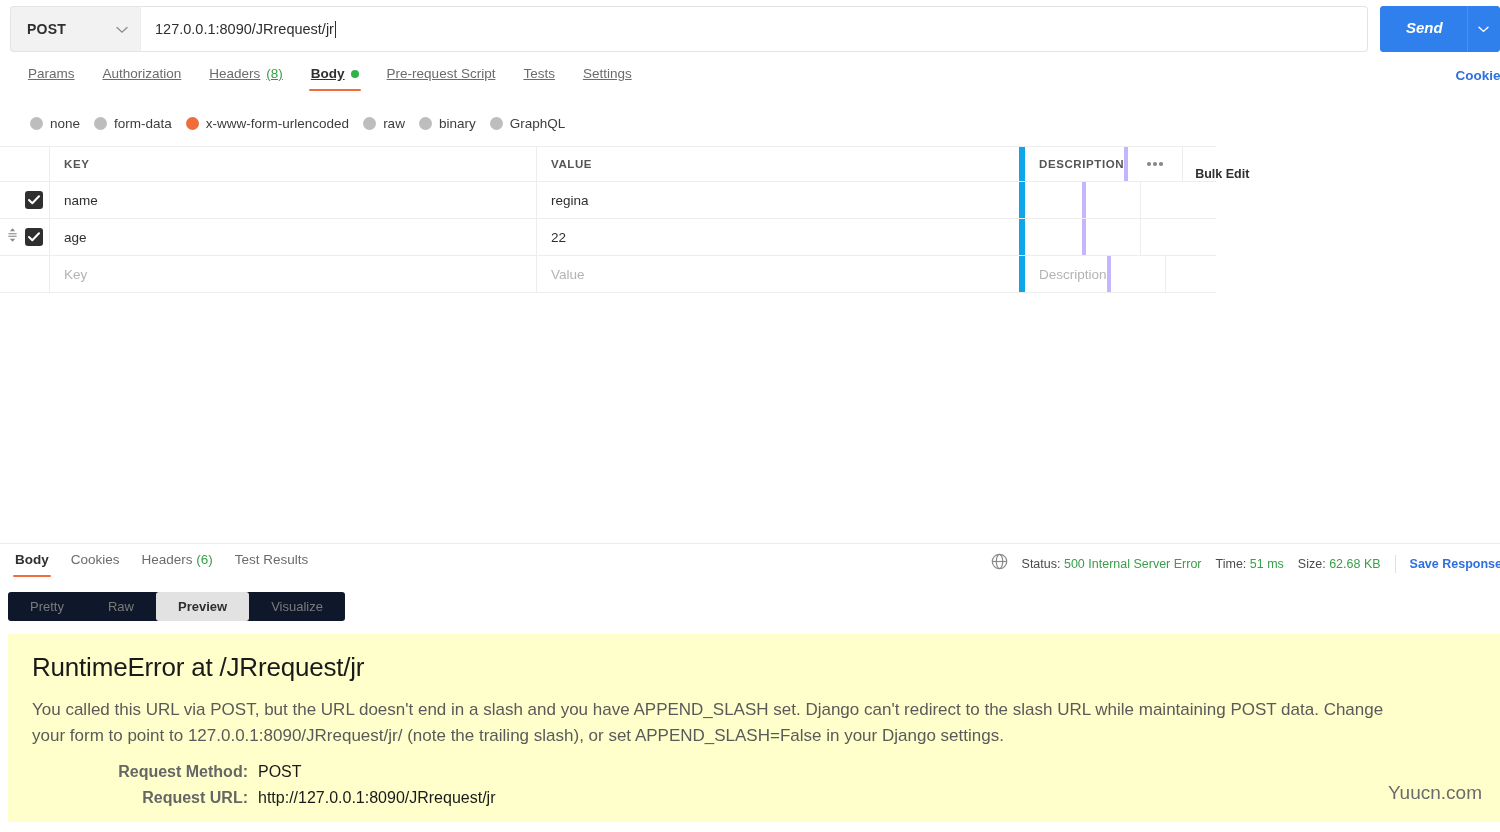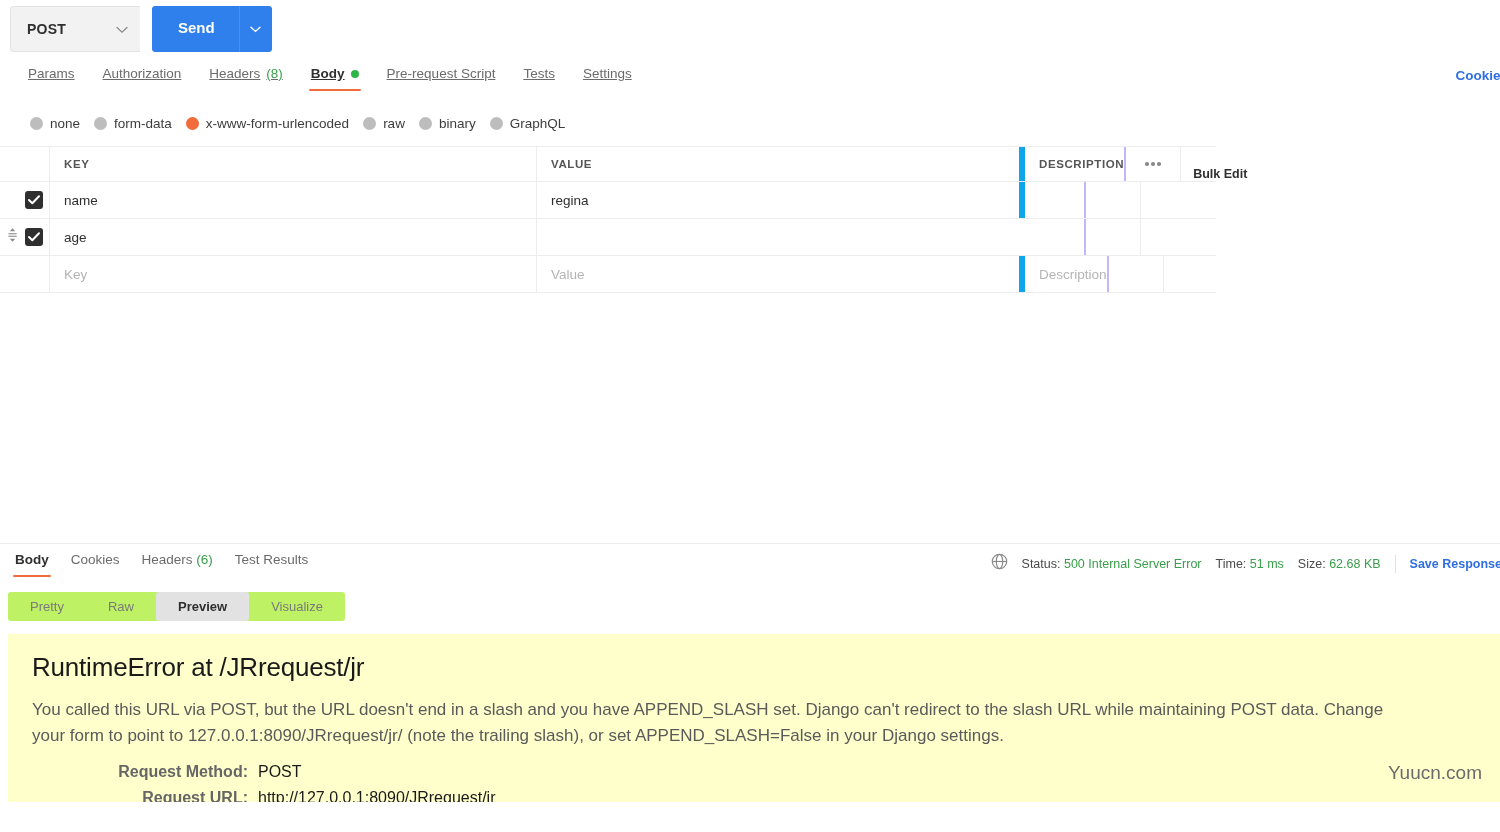--- a/index.html
+++ b/index.html
@@ -42,20 +42,21 @@
   .send-wrap {
     margin-left: 12px; height: 46px; display: flex; align-items: stretch;
     border-radius: 4px; overflow: hidden; background: #2f80ed;
     width: 120px; flex: none;
   }
   .send-btn {
     display:flex; align-items:center; justify-content:center;
     padding: 0 24px 4px 26px; color:#fff; font-size:15px; font-weight:bold;
     background:#2f80ed; cursor:pointer; border:none;
     font-family: "Liberation Sans", sans-serif;
+    font-style: italic;
   }
   .send-caret {
     display:flex; align-items:center; justify-content:center;
     width: 34px; background:#2f80ed; border-left:1px solid #4a90f0; cursor:pointer;
   }
 
   
   .req-tabs {
     position: absolute; left: 0; top: 62px; width: 1500px; height: 40px;
     display:flex; align-items:flex-start; padding-left: 14px;
@@ -94,21 +95,21 @@
   }
   .kv-row { display:flex; height:37px; border-bottom:1px solid #ededed; }
   .kv-row.header { height:35px; background:#fff; }
   .c-drag { width:50px; flex:none; display:flex; align-items:center; justify-content:flex-end;
             gap:6px; padding-right:6px; border-right:1px solid #ededed; }
   .c-key { width:487px; flex:none; display:flex; align-items:center; padding-left:14px;
            border-right:1px solid #ededed; }
   .c-val { width:488px; flex:none; display:flex; align-items:center; padding-left:14px;
            border-right:6px solid #0ea5e9; }
   .c-desc { flex:1; display:flex; align-items:center; padding-left:14px;
-            border-right:2px solid #c4b5fd; }
+            border-right:4px solid #c4b5fd; }
   .c-dots { width:55px; flex:none; display:flex; align-items:center; justify-content:center;
             border-right:1px solid #ededed; }
   .c-bulk { width:75px; flex:none; display:flex; align-items:flex-end; padding-left:12px; }
   .th { font-size:11.5px; font-weight:bold; color:#555; letter-spacing:.6px; }
   .cell-text { font-size:13.5px; color:#2f2f2f; }
   .cell-ph { font-size:13.5px; color:#b4b4b4; }
   .bulk-txt { font-size:12.5px; font-weight:bold; color:#2f2f2f; white-space:nowrap; }
   .cb {
     width:18px; height:18px; border-radius:3px; background:#2f2f2f;
     display:flex; align-items:center; justify-content:center; flex:none; cursor:pointer;
@@ -140,31 +141,31 @@
     display:flex; align-items:center; gap:14px; white-space:nowrap;
   }
   .sb-item { font-size:12.5px; color:#4a4a4a; }
   .sb-val { color:#3a9e4a; }
   .sb-sep { width:1px; height:18px; background:#e0e0e0; }
   .save-resp { font-size:12.5px; font-weight:bold; color:#2f6fe0; cursor:pointer; }
 
   
   .view-seg {
     position:absolute; left:8px; top:592px; height:29px;
-    background:#bef264; border-radius:3px; display:flex; align-items:stretch;
+    background:#0f172a; border-radius:3px; display:flex; align-items:stretch;
   }
   .seg {
     display:flex; align-items:center; justify-content:center;
     padding: 0 22px; font-size:13px; color:#7a7a7a; cursor:pointer; border-radius:3px;
   }
   .seg.active { background:#e2e2e2; color:#2f2f2f; font-weight:bold; }
 
   
   .django {
-    position:absolute; left:8px; top:634px; width:1492px; height:168px;
+    position:absolute; left:8px; top:634px; width:1492px; height:188px;
     background:#ffffcc; overflow:hidden;
     font-family: "Liberation Sans", sans-serif;
   }
   .dj-title {
     font-size:26px; color:#1a1a1a; font-weight:normal;
     padding: 18px 0 0 24px; letter-spacing:-.2px;
   }
   .dj-para {
     font-size:17px; color:#5a5a5a; line-height:26px;
     padding: 14px 48px 0 24px; max-width: 1450px;
@@ -187,20 +188,24 @@
 <div class="app">
 
   <div class="urlbar">
     <div class="method-select">
       <span class="method-label">POST</span>
       <span class="chev">
         <svg width="12" height="8" viewBox="0 0 12 8">
             <path d="M1 1.5 L6 6.2 L11 1.5" stroke="#8a8a8a" stroke-width="1.3" fill="none" stroke-linecap="round"></path>
           </svg>
       </span>
+    </div>
+    <div class="url-input" title="Enter request URL">
+      <span class="url-text">127.0.0.1:8090/JRrequest/jr</span>
+        <span class="caret"></span>
     </div>
     <div class="send-wrap">
       <div class="send-btn">Send</div>
       <div class="send-caret">
         <svg width="11" height="7" viewBox="0 0 11 7">
             <path d="M1 1.3 L5.5 5.4 L10 1.3" stroke="#ffffff" stroke-width="1.4" fill="none" stroke-linecap="round"></path>
           </svg>
       </div>
     </div>
   </div>
@@ -316,20 +321,23 @@
           </svg>
         </span>
         <span class="cb">
           <svg width="12" height="10" viewBox="0 0 12 10">
               <path d="M1 5 L4.3 8.3 L11 1.3" stroke="#fff" stroke-width="2" fill="none" stroke-linecap="round" stroke-linejoin="round"></path>
             </svg>
         </span>
       </div>
       <div class="c-key">
         <span class="cell-text">age</span>
+      </div>
+      <div class="c-val">
+        <span class="cell-text">22</span>
       </div>
       <div class="c-desc">
         <span class="cell-text"></span>
       </div>
       <div class="c-dots"></div>
       <div class="c-bulk"></div>
     </div>
 
     <div class="kv-row">
       <div class="c-drag"></div>

